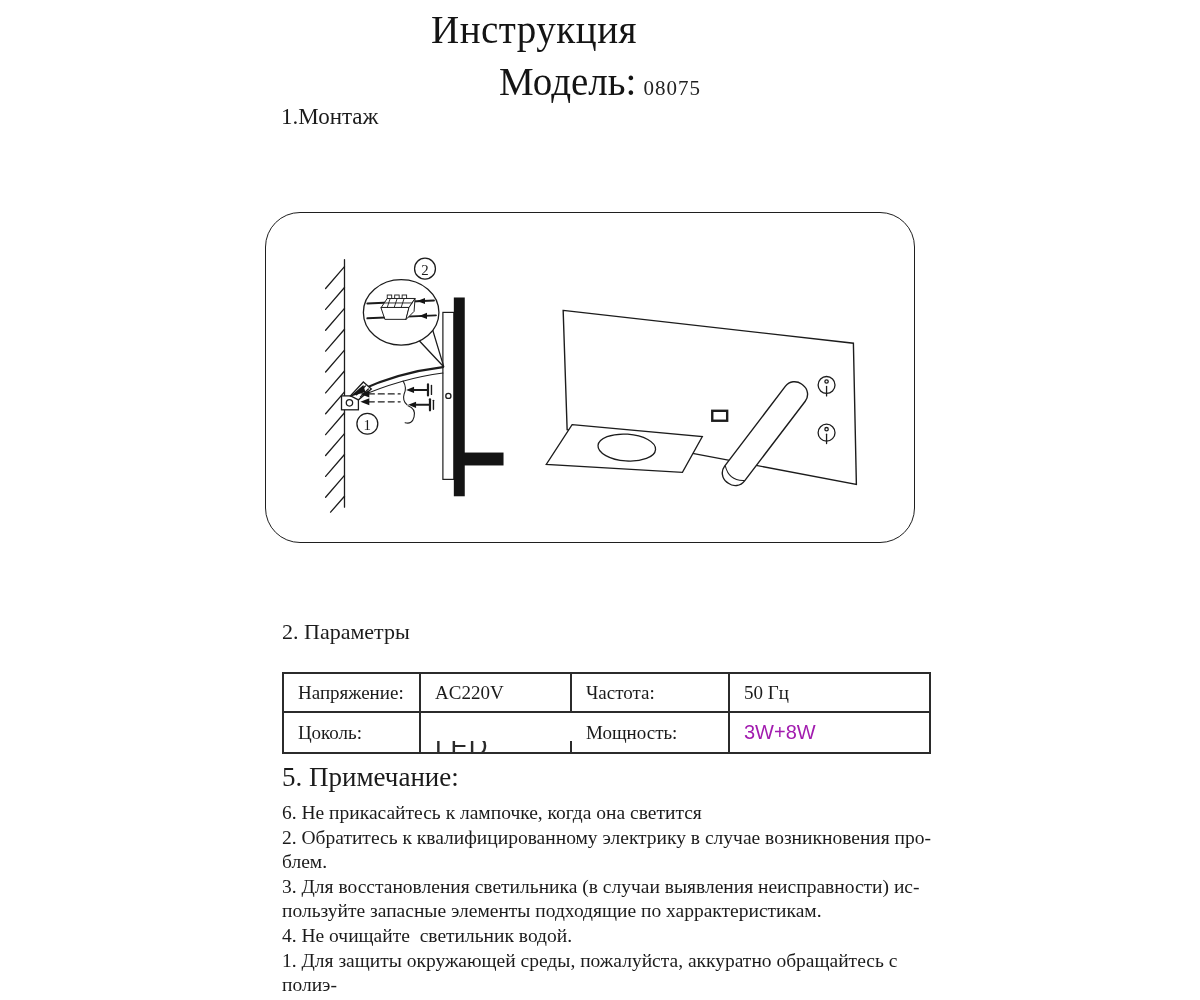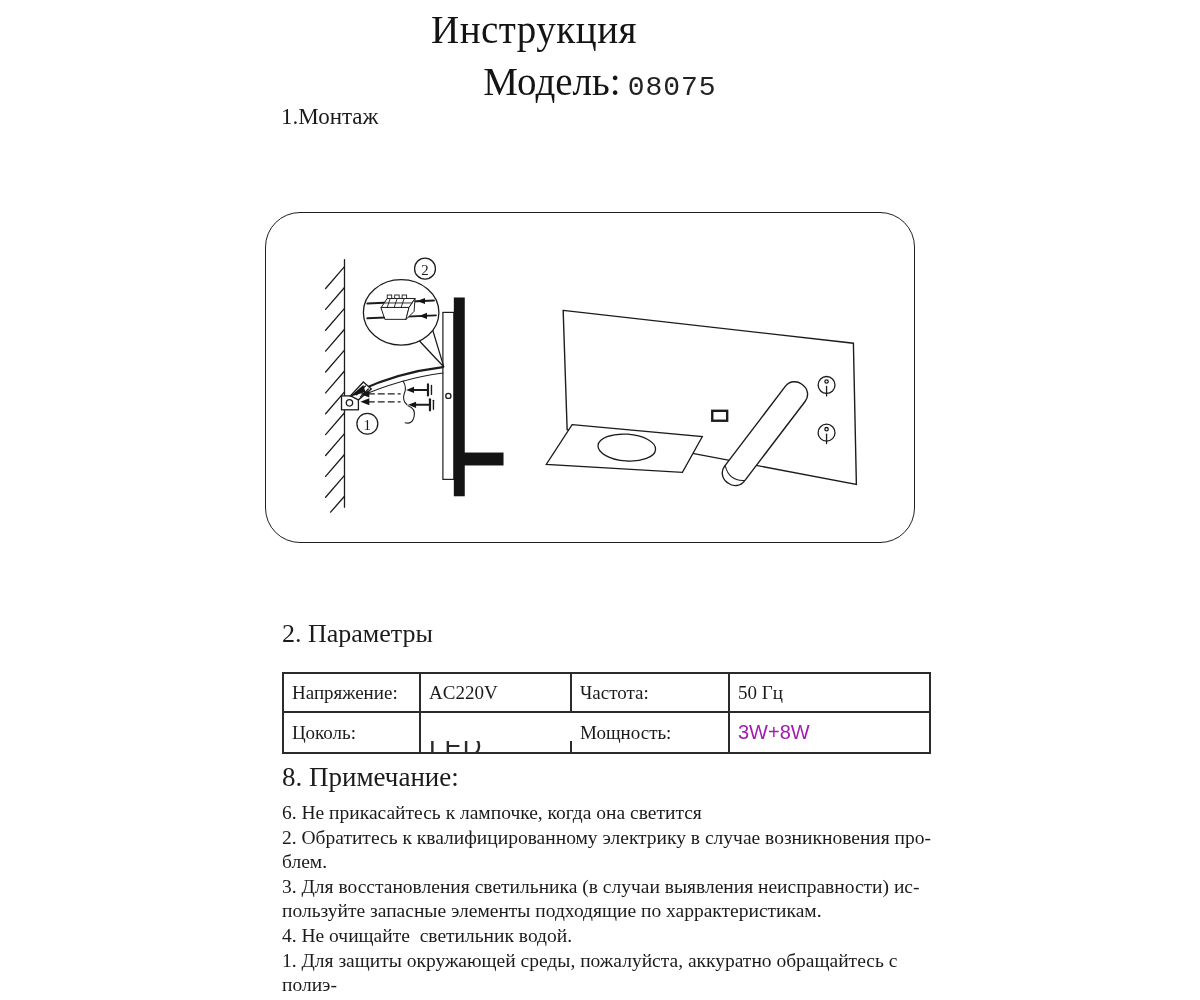--- a/index.html
+++ b/index.html
@@ -11,40 +11,40 @@
   .title {
     position:absolute; top:7px; left:0; width:1068px; text-align:center;
     font-size:39px; letter-spacing:0.5px; color:#141414;
   }
   .model-line {
     position:absolute; top:59px; left:0; width:1200px;
     display:flex; justify-content:center; align-items:baseline; gap:7px;
   }
   .model-label { font-size:39px; color:#141414; }
   .model-number {
-    font-family:Liberation Mono, monospace; font-size:28px; color:#222;
+    font-family:Liberation Serif, serif; font-size:21px; color:#222;
     letter-spacing:1px;
   }
   .sec-heading { position:absolute; color:#1b1b1b; }
   .sec1 { left:281px; top:104px; font-size:23px; }
-  .sec2 { left:282px; top:619px; font-size:26px;text-align:right; }
+  .sec2 { left:282px; top:619px; font-size:22px;text-align:right; }
   .sec3 { left:282px; top:762px; font-size:27px; }
   .diagram-box {
     position:absolute; left:265px; top:212px; width:650px; height:331px;
     border:1.6px solid #1f1f1f; border-radius:35px; background:#fff;
   }
   .diagram-box svg { display:block; width:100%; height:100%; }
   .params-table {
     position:absolute; left:282px; top:672px;
     display:grid; grid-template-columns:137px 151px 158px 199px;
     grid-auto-rows:39px; border:2px solid #2b2b2b; background:#fff;
   }
   .cell {
     border-right:2px solid #2b2b2b; border-bottom:2px solid #2b2b2b;
-    display:flex; align-items:center; padding-left:8px;
+    display:flex; align-items:center; padding-left:14px;
     font-size:19px; color:#1b1b1b; overflow:hidden; white-space:nowrap;
   }
   .cell.last-col { border-right:none; }
   .cell.last-row { border-bottom:none; }
   .cell.sans-big { font-family:"Liberation Sans", sans-serif; font-size:26px; letter-spacing:1px; color:#2a2a2a;margin-top:28px; }
   .cell.sans-med { font-family:"Liberation Sans", sans-serif; font-size:20px; color:#a21caf; }
   .notes {
     position:absolute; left:282px; top:801px; width:670px;
     font-size:19.5px; line-height:24.6px; color:#1b1b1b;
   }
@@ -181,21 +181,21 @@
     <div class="cell">Напряжение:</div>
     <div class="cell">AC220V</div>
     <div class="cell">Частота:</div>
     <div class="cell last-col">50 Гц</div>
     <div class="cell last-row">Цоколь:</div>
     <div class="cell last-row sans-big">LED</div>
     <div class="cell last-row">Мощность:</div>
     <div class="cell last-row last-col sans-med">3W+8W</div>
   </div>
 
-  <div class="sec-heading sec3">8. Примечание:</div>
+  <div class="sec-heading sec3">5. Примечание:</div>
 
   <div class="notes">
     <div class="note-line">6. Не прикасайтесь к лампочке, когда она светится</div>
     <div class="note-line">2. Обратитесь к квалифицированному электрику в случае возникновения про-</div>
     <div class="note-line">блем.</div>
     <div class="note-line">3. Для восстановления светильника (в случаи выявления неисправности) ис-</div>
     <div class="note-line">пользуйте запасные элементы подходящие по харрактеристикам.</div>
     <div class="note-line">4. Не очищайте  светильник водой.</div>
     <div class="note-line">1. Для защиты окружающей среды, пожалуйста, аккуратно обращайтесь с полиэ-</div>
     <div class="note-line">тиленовым пакетом и пенопластом.</div>

